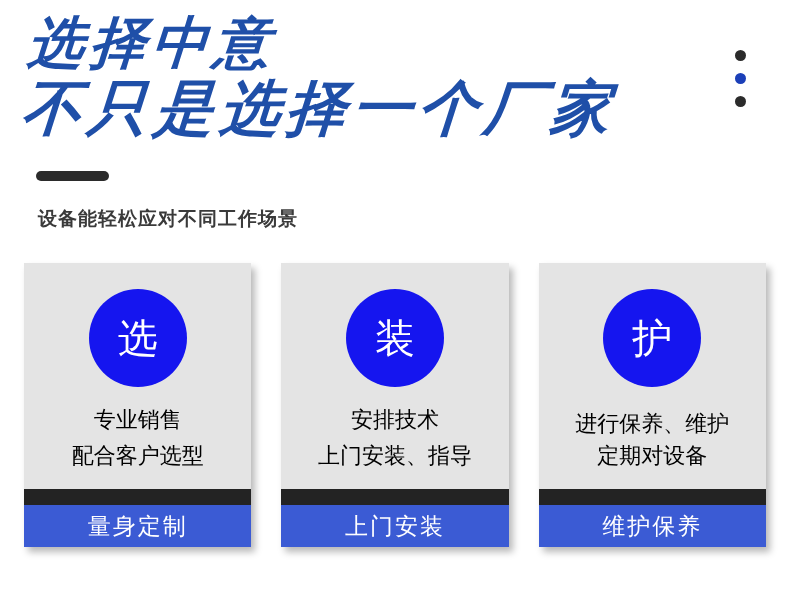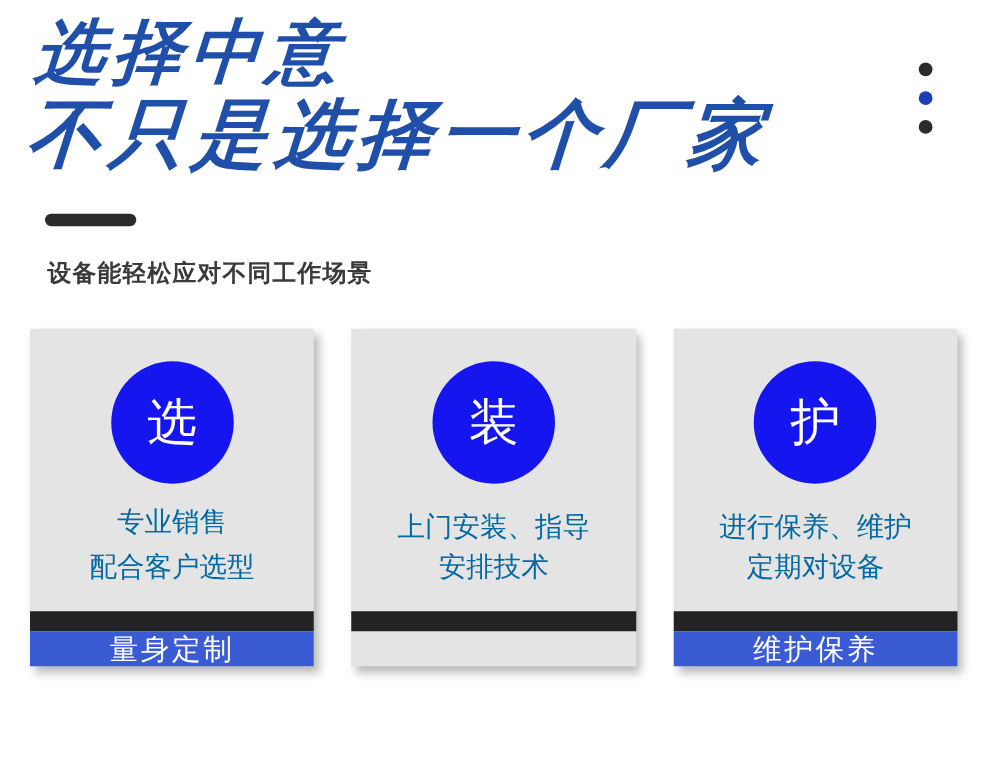--- a/index.html
+++ b/index.html
@@ -120,41 +120,40 @@
     color: #ffffff;
     font-size: 40px;
     font-weight: 400;
     line-height: 1;
     font-family: "DejaVu Sans", "Liberation Sans", sans-serif;
   }
   .card-body {
     margin-top: 18px;
     margin-bottom: 16px;
     text-align: center;
-    color: #0369a1;
-    font-family: Liberation Mono, monospace;
+    color: #000000;
   }
   .card-line {
     font-size: 22px;
     line-height: 1.0;
     letter-spacing: 0px;
     padding: 4px 0 6px 0;
     white-space: nowrap;
   }
   .card-line.l2 {
     padding-top: 8px;
   }
   .card-strip {
     width: 100%;
     height: 16px;
     background: #232323;
   }
   .card-footer {
     width: 100%;
-    height: 28px;
+    height: 42px;
     background: #3b5bd4;
     color: #ffffff;
     display: flex;
     align-items: center;
     justify-content: center;
     font-size: 23px;
     letter-spacing: 2px;
   }
 </style>
 </head>
@@ -185,24 +184,25 @@
         <div class="card-line l1">专业销售</div>
         <div class="card-line l2">配合客户选型</div>
       </div>
       <div class="card-strip"></div>
       <div class="card-footer">量身定制</div>
     </div>
 
     <div class="card">
       <div class="card-circle">装</div>
       <div class="card-body">
+        <div class="card-line l1">安排技术</div>
         <div class="card-line l2">上门安装、指导</div>
-        <div class="card-line l1">安排技术</div>
       </div>
       <div class="card-strip"></div>
+      <div class="card-footer">上门安装</div>
     </div>
 
     <div class="card">
       <div class="card-circle">护</div>
       <div class="card-body">
         <div class="card-line l2">进行保养、维护</div>
         <div class="card-line l1">定期对设备</div>
       </div>
       <div class="card-strip"></div>
       <div class="card-footer">维护保养</div>

